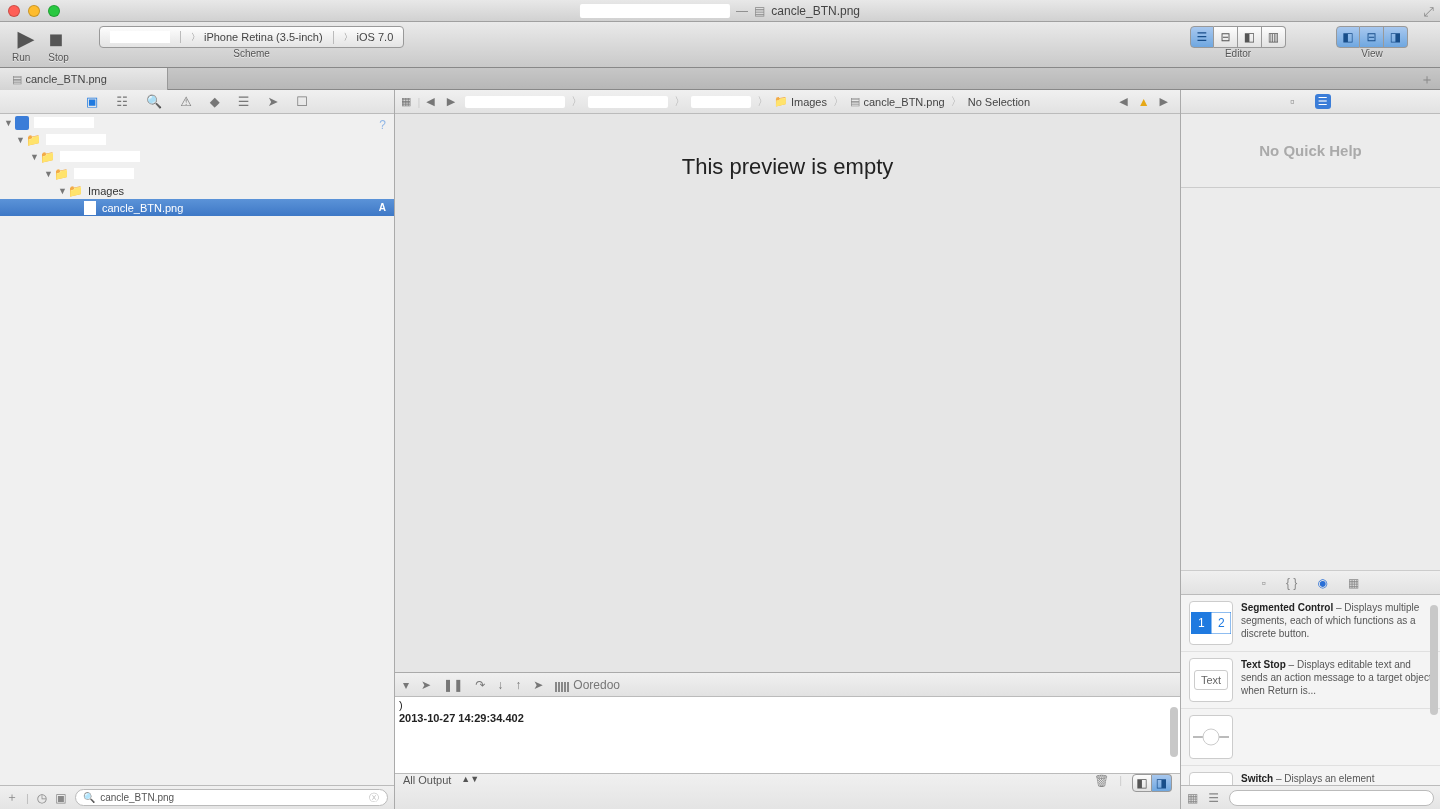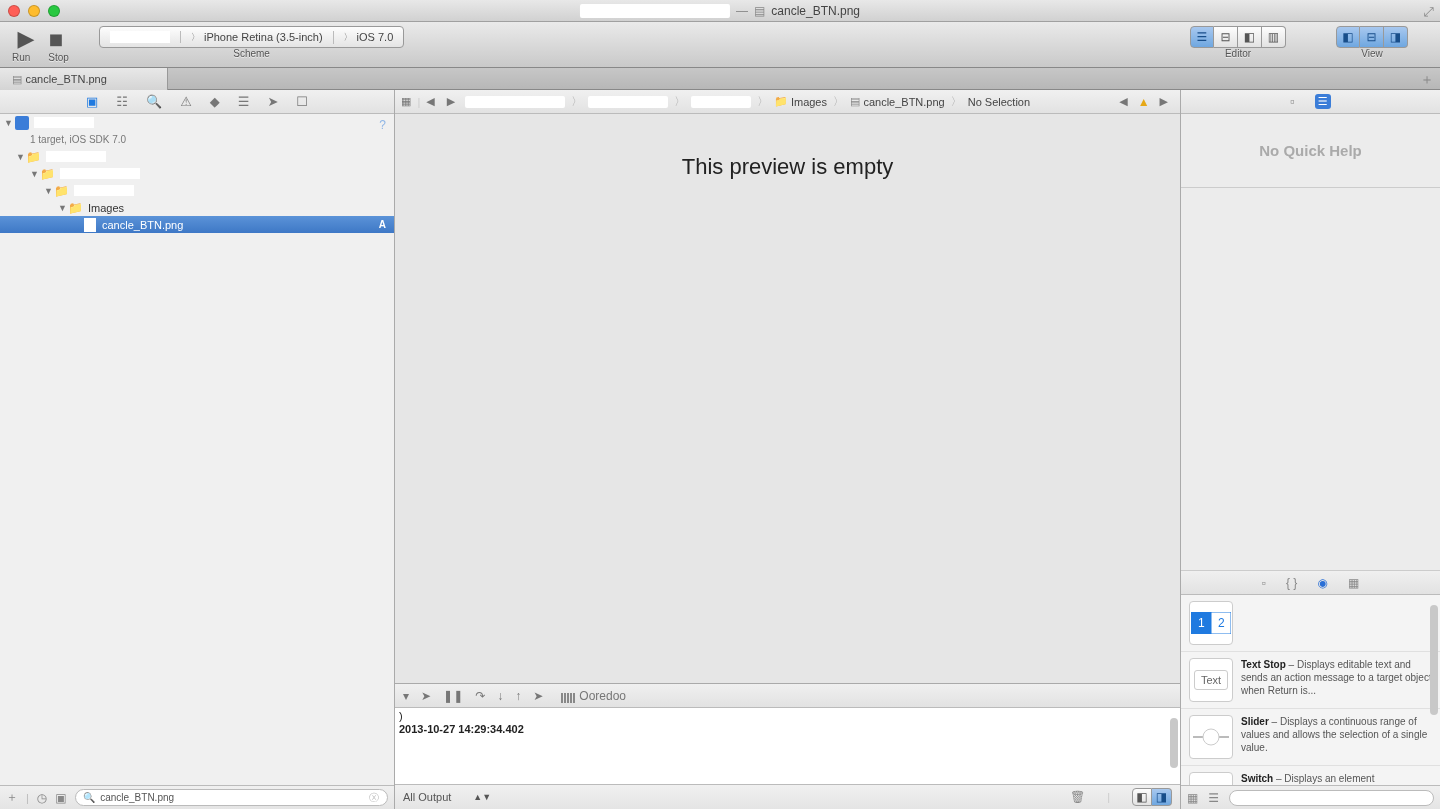--- a/index.html
+++ b/index.html
@@ -77,27 +77,27 @@
 .jb-sep { color: #aaa; padding: 0 2px; }
 .jb-blank { width: 100px; height: 12px; background: #fff; border-radius: 2px; }
 .jb-right { display: flex; align-items: center; padding: 0 6px; gap: 4px; }
 .warn-tri { color: #e6a817; font-size: 12px; }
 
 .preview-area { flex: 1; background: #e6e6e6; display: flex; justify-content: center; padding-top: 40px; font-size: 22px; color: #222; border-bottom: 1px solid #aaa; }
 
 
 .debug-bar { height: 24px; background: linear-gradient(#f0f0f0,#e2e2e2); border-bottom: 1px solid #bbb; display: flex; align-items: center; gap: 12px; padding: 0 8px; }
 .debug-bar span { color: #777; font-size: 12px; cursor: pointer; }
-.carrier { display: flex; align-items: flex-end; gap: 4px; margin-left: 6px; }
+.carrier { display: flex; align-items: flex-end; gap: 4px; }
 .carrier-icon { width: 14px; height: 10px; background: repeating-linear-gradient(90deg,#888 0 2px,transparent 2px 3px); }
 
 .console { height: 76px; background: #fff; font-family: Menlo, monospace; font-size: 11px; padding: 2px 4px; overflow: auto; color: #222; line-height: 13px; position: relative; }
 .console-scroll { position: absolute; right: 2px; top: 10px; width: 8px; height: 50px; background: #c8c8c8; border-radius: 4px; }
 
-.console-footer { height: 25px; border-top: 1px solid #bbb; background: linear-gradient(#f0f0f0,#e4e4e4); display: flex; align-items: center; padding: 0 8px; gap: 22px; font-size: 11px; color: #555; }
+.console-footer { height: 36px; border-top: 1px solid #bbb; background: linear-gradient(#f0f0f0,#e4e4e4); display: flex; padding: 0 8px; gap: 10px; font-size: 11px; color: #555; }
 .console-footer .spacer { flex: 1; }
 .console-footer .ico { color: #888; cursor: pointer; font-size: 12px; }
 .pane-toggles { display: flex; }
 .pane-toggles .seg-btn { width: 20px; height: 18px; }
 
 
 .inspector { width: 260px; background: #ececec; border-left: 1px solid #aaa; display: flex; flex-direction: column; }
 .insp-header { height: 24px; border-bottom: 1px solid #bbb; background: linear-gradient(#f0f0f0,#e2e2e2); display: flex; align-items: center; justify-content: center; gap: 20px; }
 .insp-header span { color: #888; font-size: 13px; cursor: pointer; }
 .insp-header .active-icon { color: #fff; background: #3b7dd8; border-radius: 3px; padding: 1px 3px; font-size: 11px; }
@@ -214,23 +214,20 @@
     </div>
     <div class="nav-tree">
       <span class="help-q">?</span>
 
       <div class="tree-row" style="padding-left:4px;">
         <span class="disclosure">▼</span>
         <span class="icon-box">
             <span class="xcode-icon"></span>
           </span>
         <span class="blank-name"></span>
-      </div>
-      <div class="tree-row" style="padding-left:30px;">
-        <span class="subtitle">1 target, iOS SDK 7.0</span>
       </div>
       <div class="tree-row" style="padding-left:16px;">
         <span class="disclosure">▼</span>
         <span class="icon-box folder-icon">📁</span>
         <span class="blank-name"></span>
       </div>
       <div class="tree-row" style="padding-left:30px;">
         <span class="disclosure">▼</span>
         <span class="icon-box folder-icon">📁</span>
         <span class="blank-name" style="width:80px;"></span>
@@ -363,35 +360,35 @@
     <div class="lib-list">
       <div class="lib-row">
         <div class="lib-icon">
           <svg width="40" height="22">
               <rect x="0" y="0" width="20" height="22" fill="#1f7ae0"></rect>
               <rect x="20" y="0" width="20" height="22" fill="#fff" stroke="#1f7ae0"></rect>
               <text x="7" y="15" fill="#fff" font-size="12">1</text>
               <text x="27" y="15" fill="#1f7ae0" font-size="12">2</text>
             </svg>
         </div>
+        <div class="lib-text"><b>Segmented Control</b> – <span>Displays multiple segments, each of which functions as a discrete button.</span></div>
       </div>
       <div class="lib-row">
         <div class="lib-icon">
             <span style="border:1px solid #ccc;padding:3px 6px;border-radius:3px;">Text</span>
           </div>
         <div class="lib-text"><b>Text Stop</b> – <span>Displays editable text and sends an action message to a target object when Return is...</span></div>
       </div>
       <div class="lib-row">
         <div class="lib-icon">
           <svg width="40" height="20">
               <line x1="2" y1="10" x2="38" y2="10" stroke="#bbb" stroke-width="2"></line>
               <circle cx="20" cy="10" r="8" fill="#fff" stroke="#ccc"></circle>
             </svg>
         </div>
-        <div class="lib-text"><b>Slider</b> – <span>Displays a continuous range of values and allows the selection of a single value.</span></div>
       </div>
       <div class="lib-row">
         <div class="lib-icon">
           <svg width="40" height="22">
               <rect x="4" y="4" width="32" height="14" rx="7" fill="#4cd964"></rect>
             </svg>
         </div>
         <div class="lib-text"><b>Switch</b> – <span>Displays an element</span></div>
       </div>
       <div class="lib-scroll"></div>

